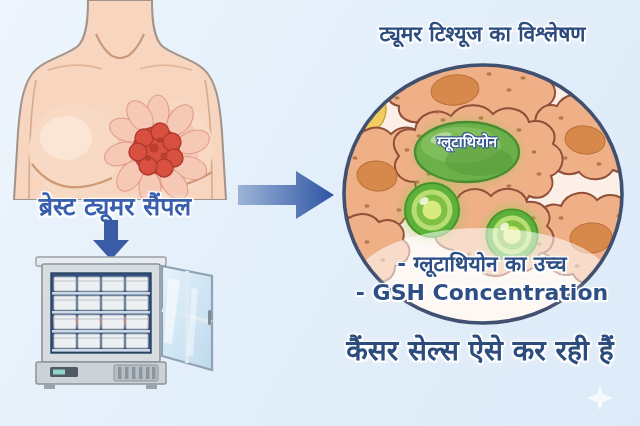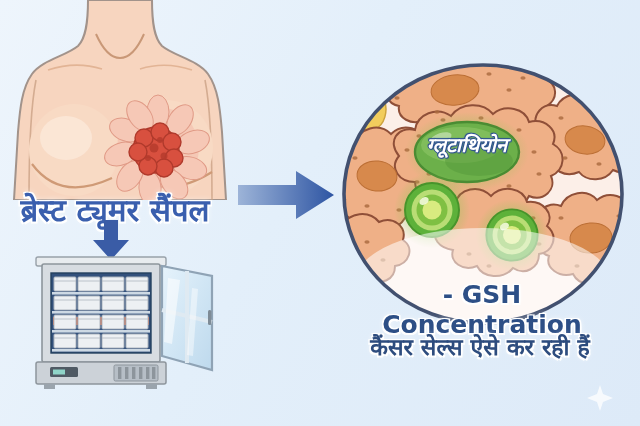--- a/index.html
+++ b/index.html
@@ -72,21 +72,21 @@
       </g>
       <g fill="#b63b2d" opacity=".85">
         <circle cx="146" cy="148" r="4.5"></circle>
         <circle cx="156" cy="156" r="3.5"></circle>
         <circle cx="140" cy="158" r="3"></circle>
         <circle cx="152" cy="140" r="3"></circle>
       </g>
     </g>
   </svg>
 
-  <div class="abs lbl lbl-bright glow-white" style="left:10px;top:192px;width:210px;font-size:31px;">ब्रेस्ट ट्यूमर सैंपल</div>
+  <div class="abs lbl lbl-bright glow-white" style="left:10px;top:192px;width:210px;font-size:25px;">ब्रेस्ट ट्यूमर सैंपल</div>
 
   <svg class="abs" style="left:92px;top:220px" width="38" height="40" viewBox="0 0 38 40">
     <path d="M 12 0 L 26 0 L 26 20 L 37 20 L 19 40 L 1 20 L 12 20 Z" fill="#3a5ca6"></path>
   </svg>
 
   <svg class="abs" style="left:22px;top:248px" width="195" height="142" viewBox="0 0 195 142">
     <defs>
       <linearGradient id="doorGlass" x1="0" y1="0" x2="1" y2="1">
         <stop offset="0" stop-color="#e6f3fb" stop-opacity=".95"></stop>
         <stop offset=".5" stop-color="#cfe5f4" stop-opacity=".9"></stop>
@@ -178,20 +178,21 @@
   <svg class="abs" style="left:238px;top:168px" width="96" height="54" viewBox="0 0 96 54">
     <defs>
       <linearGradient id="arrGrad" x1="0" y1="0" x2="1" y2="0">
         <stop offset="0" stop-color="#9db4d8"></stop>
           <stop offset="1" stop-color="#2e55a3"></stop>
       </linearGradient>
     </defs>
     <path d="M 0 17 L 58 17 L 58 3 L 96 27 L 58 51 L 58 37 L 0 37 Z" fill="url(#arrGrad)"></path>
   </svg>
 
+  <div class="abs lbl lbl-dark glow-white" style="left:340px;top:22px;width:285px;font-size:21px;">ट्यूमर टिश्यूज का विश्लेषण</div>
 
   <svg class="abs" style="left:337px;top:60px" width="292" height="268" viewBox="0 0 292 268">
     <defs>
       <clipPath id="circClip">
           <ellipse cx="146" cy="134" rx="139" ry="129"></ellipse>
         </clipPath>
       <radialGradient id="glowG" cx=".5" cy=".5" r=".5">
         <stop offset="0" stop-color="#8cc850" stop-opacity=".6"></stop>
         <stop offset=".7" stop-color="#8cc850" stop-opacity=".3"></stop>
         <stop offset="1" stop-color="#8cc850" stop-opacity="0"></stop>
@@ -287,25 +288,26 @@
         <circle r="15.5" fill="#7fc043"></circle>
         <circle r="9.5" fill="#d9eb80"></circle>
         <ellipse cx="-8" cy="-9" rx="5" ry="3.5" transform="rotate(-30 -8 -9)" fill="#f4fadc" opacity=".9"></ellipse>
       </g>
 
       <ellipse cx="146" cy="222" rx="128" ry="54" fill="#ffffff" opacity=".55"></ellipse>
     </g>
     <ellipse cx="146" cy="134" rx="139" ry="129" fill="none" stroke="#42506f" stroke-width="3.6"></ellipse>
   </svg>
 
-  <div class="abs gsh-label" style="left:397px;top:133px;width:140px;font-size:20px;font-style:italic;">
+  <div class="abs gsh-label" style="left:397px;top:133px;width:140px;font-size:15px;">
     <div>ग्लूटाथियोन</div>
   </div>
 
-  <div class="abs lbl note-blue glow-white" style="left:352px;top:280px;width:260px;font-size:25px;">- GSH Concentration</div>
-
-  <div class="abs lbl lbl-dark glow-white" style="left:330px;top:334px;width:300px;font-size:23px;">कैंसर सेल्स ऐसे कर रही हैं</div>
+  <div class="abs lbl note-blue glow-white" style="left:352px;top:252px;width:260px;font-size:21px;">- ग्लूटाथियोन का उच्च</div>
+  <div class="abs lbl note-blue glow-white" style="left:352px;top:280px;width:260px;font-size:22px;">- GSH Concentration</div>
+
+  <div class="abs lbl lbl-dark glow-white" style="left:330px;top:334px;width:300px;font-size:28px;">कैंसर सेल्स ऐसे कर रही हैं</div>
 
   <svg class="abs" style="left:586px;top:385px" width="28" height="26" viewBox="0 0 28 26">
     <path d="M 14 0 L 17 9 L 27 13 L 17 17 L 14 26 L 11 17 L 1 13 L 11 9 Z" fill="#ffffff" opacity=".75"></path>
   </svg>
 
 </div>
 
 </body></html>

